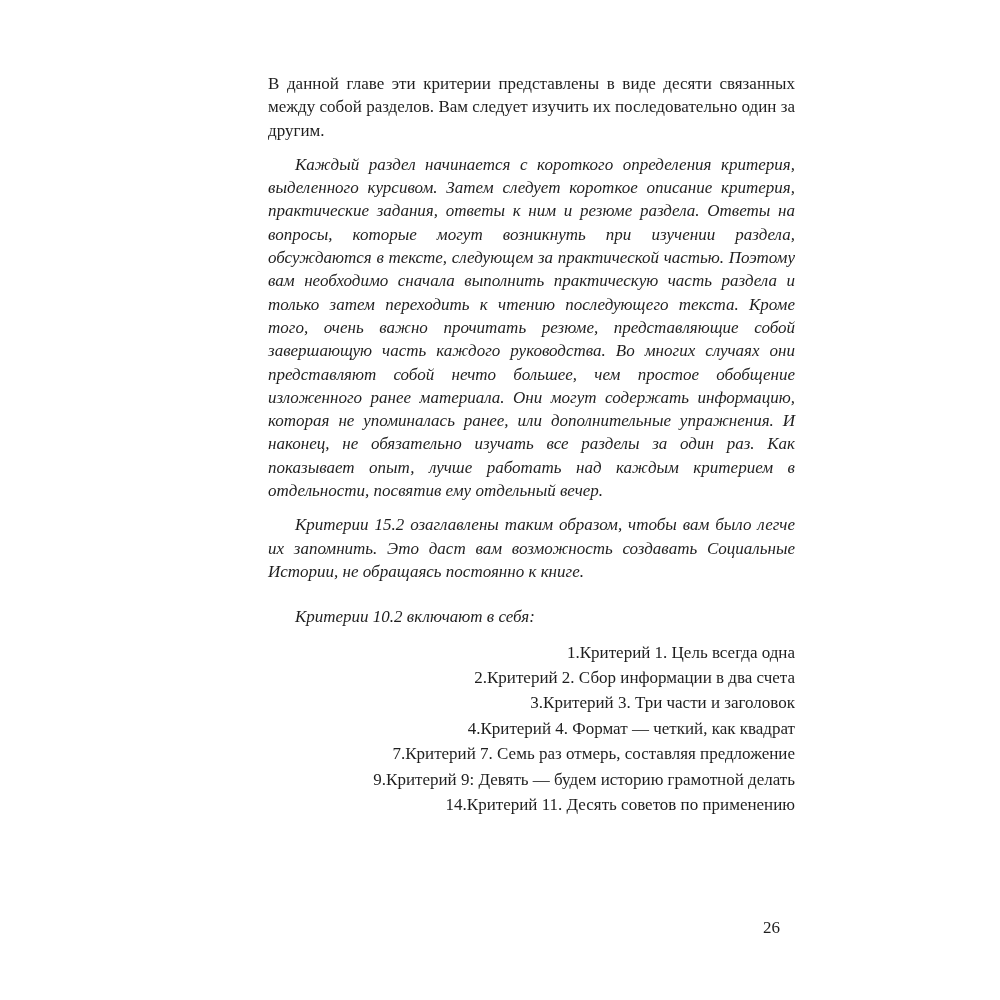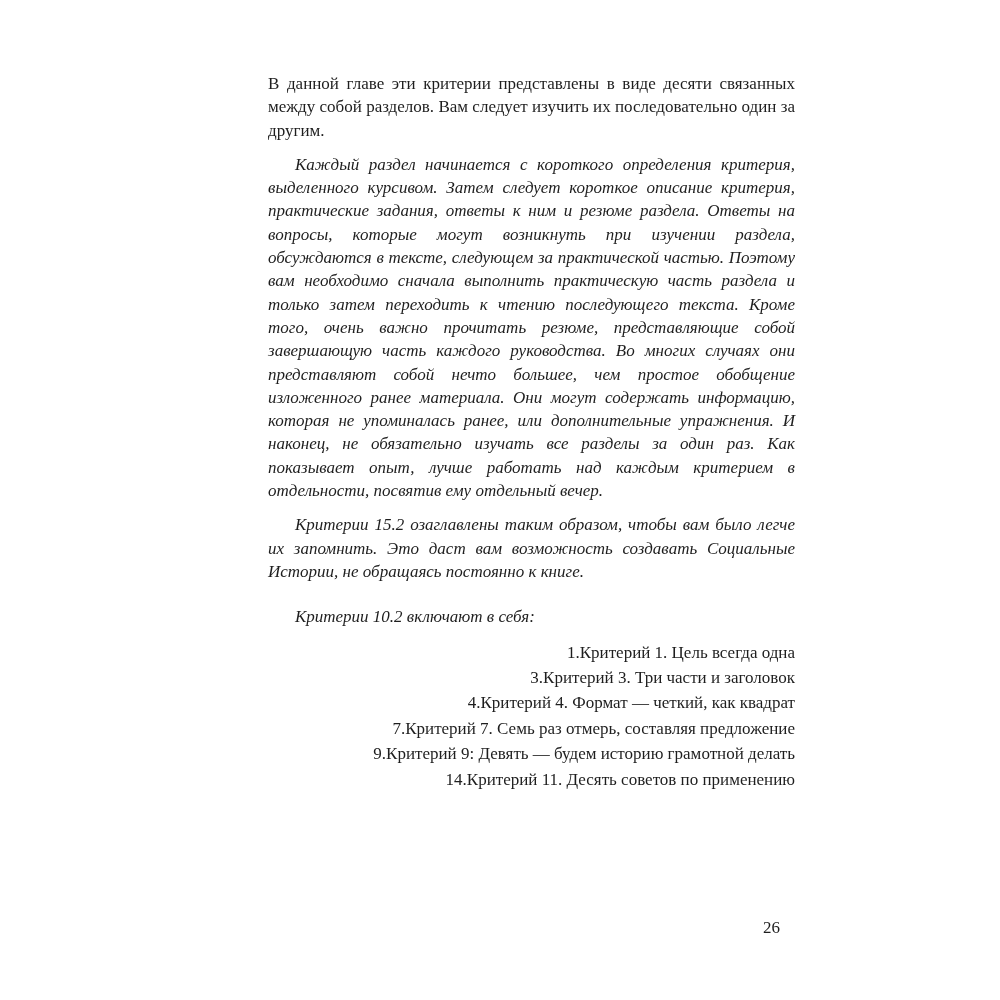--- a/index.html
+++ b/index.html
@@ -64,20 +64,21 @@
 
 <div class="page">
   <div class="text-block">
     <p class="para">В данной главе эти критерии представлены в виде десяти связанных между собой разделов. Вам следует изучить их последовательно один за другим.</p>
     <p class="para indent">Каждый раздел начинается с короткого определения критерия, выделенного курсивом. Затем следует короткое описание критерия, практические задания, ответы к ним и резюме раздела. Ответы на вопросы, которые могут возникнуть при изучении раздела, обсуждаются в тексте, следующем за практической частью. Поэтому вам необходимо сначала выполнить практическую часть раздела и только затем переходить к чтению последующего текста. Кроме того, очень важно прочитать резюме, представляющие собой завершающую часть каждого руководства. Во многих случаях они представляют собой нечто большее, чем простое обобщение изложенного ранее материала. Они могут содержать информацию, которая не упоминалась ранее, или дополнительные упражнения. И наконец, не обязательно изучать все разделы за один раз. Как показывает опыт, лучше работать над каждым критерием в отдельности, посвятив ему отдельный вечер.</p>
     <p class="para indent">Критерии 15.2 озаглавлены таким образом, чтобы вам было легче их запомнить. Это даст вам возможность создавать Социальные Истории, не обращаясь постоянно к книге.</p>
     <p class="para indent gap-above">Критерии 10.2 включают в себя:</p>
 
     <div class="list">
       <p class="list-item"><span class="num">1.</span><span>Критерий 1. Цель всегда одна</span></p>
+      <p class="list-item"><span class="num">2.</span><span>Критерий 2. Сбор информации в два счета</span></p>
       <p class="list-item"><span class="num">3.</span><span>Критерий 3. Три части и заголовок</span></p>
       <p class="list-item"><span class="num">4.</span><span>Критерий 4. Формат — четкий, как квадрат</span></p>
       <p class="list-item"><span class="num">7.</span><span>Критерий 7. Семь раз отмерь, составляя предложение</span></p>
       <p class="list-item"><span class="num">9.</span><span>Критерий 9: Девять — будем историю грамотной делать</span></p>
       <p class="list-item"><span class="num">14.</span><span>Критерий 11. Десять советов по применению</span></p>
     </div>
   </div>
 
   <div class="page-number">26</div>
 </div>

